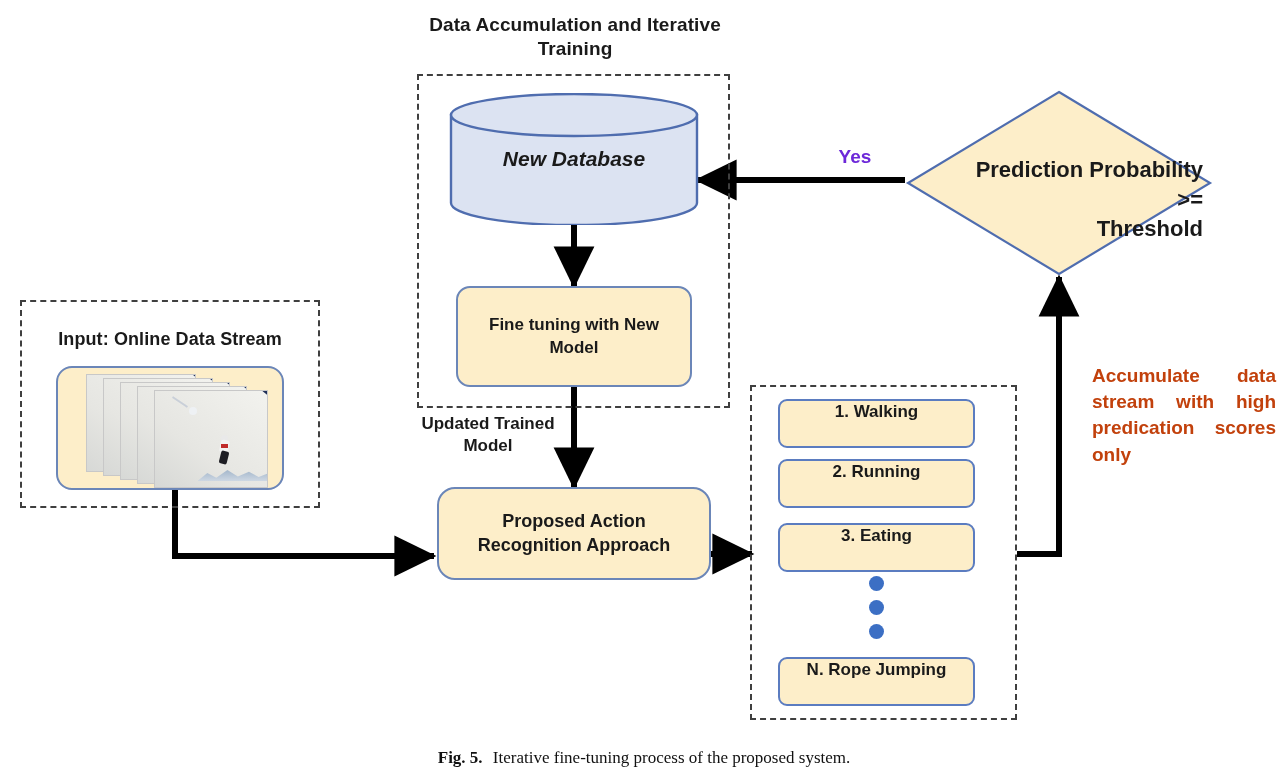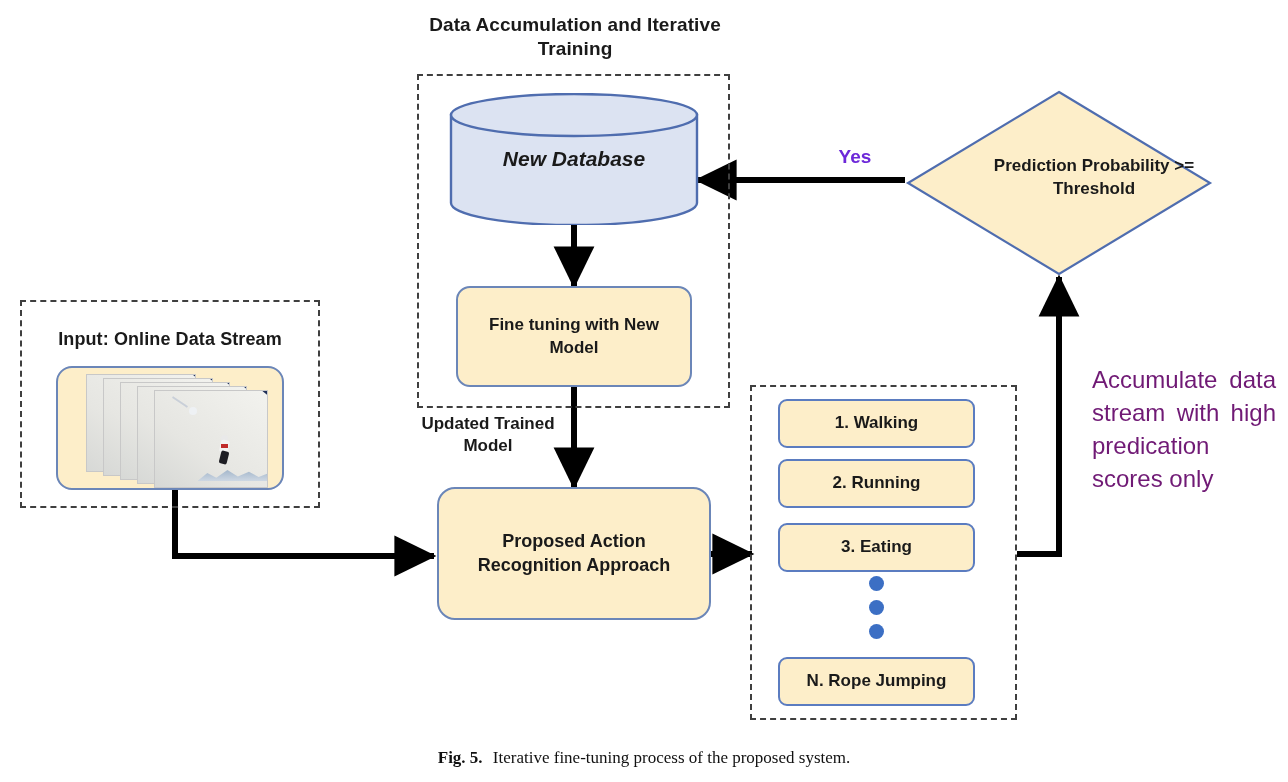--- a/index.html
+++ b/index.html
@@ -40,23 +40,23 @@
   .node-text {
     font-family: "Liberation Sans", sans-serif;
     font-weight: bold;
     font-size: 17px;
     color: #1a1a1a;
     text-align: center;
     line-height: 1.3;
   }
   .side-note {
     font-family: "Liberation Sans", sans-serif;
-    font-weight: normal;
-    font-size: 24px;
-    color: #701a75;
+    font-weight: bold;
+    font-size: 19px;
+    color: #c2410c;
     line-height: 1.38;
     text-align: justify;
     text-align-last: left;
   }
   .edge-label {
     font-family: "Liberation Sans", sans-serif;
     font-weight: bold;
     font-size: 19px;
     color: #6d28d9;
     text-align: center;
@@ -84,21 +84,21 @@
     display: flex;
     align-items: center;
     justify-content: center;
   }
   .action-box {
     background: #fdeec9;
     border: 2px solid #5b7cc0;
     border-radius: 9px;
     box-sizing: border-box;
     display: flex;
-    align-items: center;
+    align-items: flex-start;
     justify-content: center;
   }
   .action-box .node-text { font-size: 17px; }
 
   .dot {
     width: 15px; height: 15px;
     border-radius: 50%;
     background: #3c6fc4;
   }
 
@@ -307,21 +307,21 @@
         <div class="skier">
             <div class="head"></div>
             <div class="torso"></div>
           <div class="bib"></div>
             <div class="legs"></div>
           </div>
       </div>
     </div>
   </div>
 
-  <div class="abs rbox" style="left:437px; top:487px; width:274px; height:133px; border-radius:18px;">
+  <div class="abs rbox" style="left:437px; top:487px; width:274px; height:93px; border-radius:18px;">
     <div class="node-text" style="font-size:18px;">
       <span>Proposed Action</span><br>
       <span>Recognition  Approach</span>
     </div>
   </div>
 
 
   <div class="abs dashed-box" style="left:750px; top:385px; width:267px; height:335px;"></div>
 
   <div class="abs action-box" style="left:778px; top:399px; width:197px; height:49px;">
@@ -341,22 +341,22 @@
   </div>
 
   <div class="abs action-box" style="left:778px; top:657px; width:197px; height:49px;">
     <div class="node-text">N. Rope  Jumping</div>
   </div>
 
   <div class="abs" style="left:905px; top:89px; width:308px; height:188px;">
     <svg width="308" height="188" viewBox="0 0 308 188" style="position:absolute;left:0;top:0;">
       <polygon points="154,3 305,94 154,185 3,94" fill="#fdeec9" stroke="#4f6daf" stroke-width="2.2"></polygon>
     </svg>
-    <div class="node-text" style="position:absolute; left:64px; top:66px; width:250px;
-                text-align:center; font-size:17px; line-height:1.35;">
+    <div class="node-text" style="position:absolute; left:48px; top:66px; width:250px;
+                text-align:right; font-size:22px; line-height:1.35;">
       <span>Prediction  Probability  &gt;=</span><br>
       <span>Threshold</span>
     </div>
   </div>
 
   <div class="abs edge-label" style="left:815px; top:146px; width:80px;">Yes</div>
 
   <div class="abs side-note" style="left:1092px; top:363px; width:184px;">Accumulate data stream with high predication scores only</div>
 
   <div id="caption">

